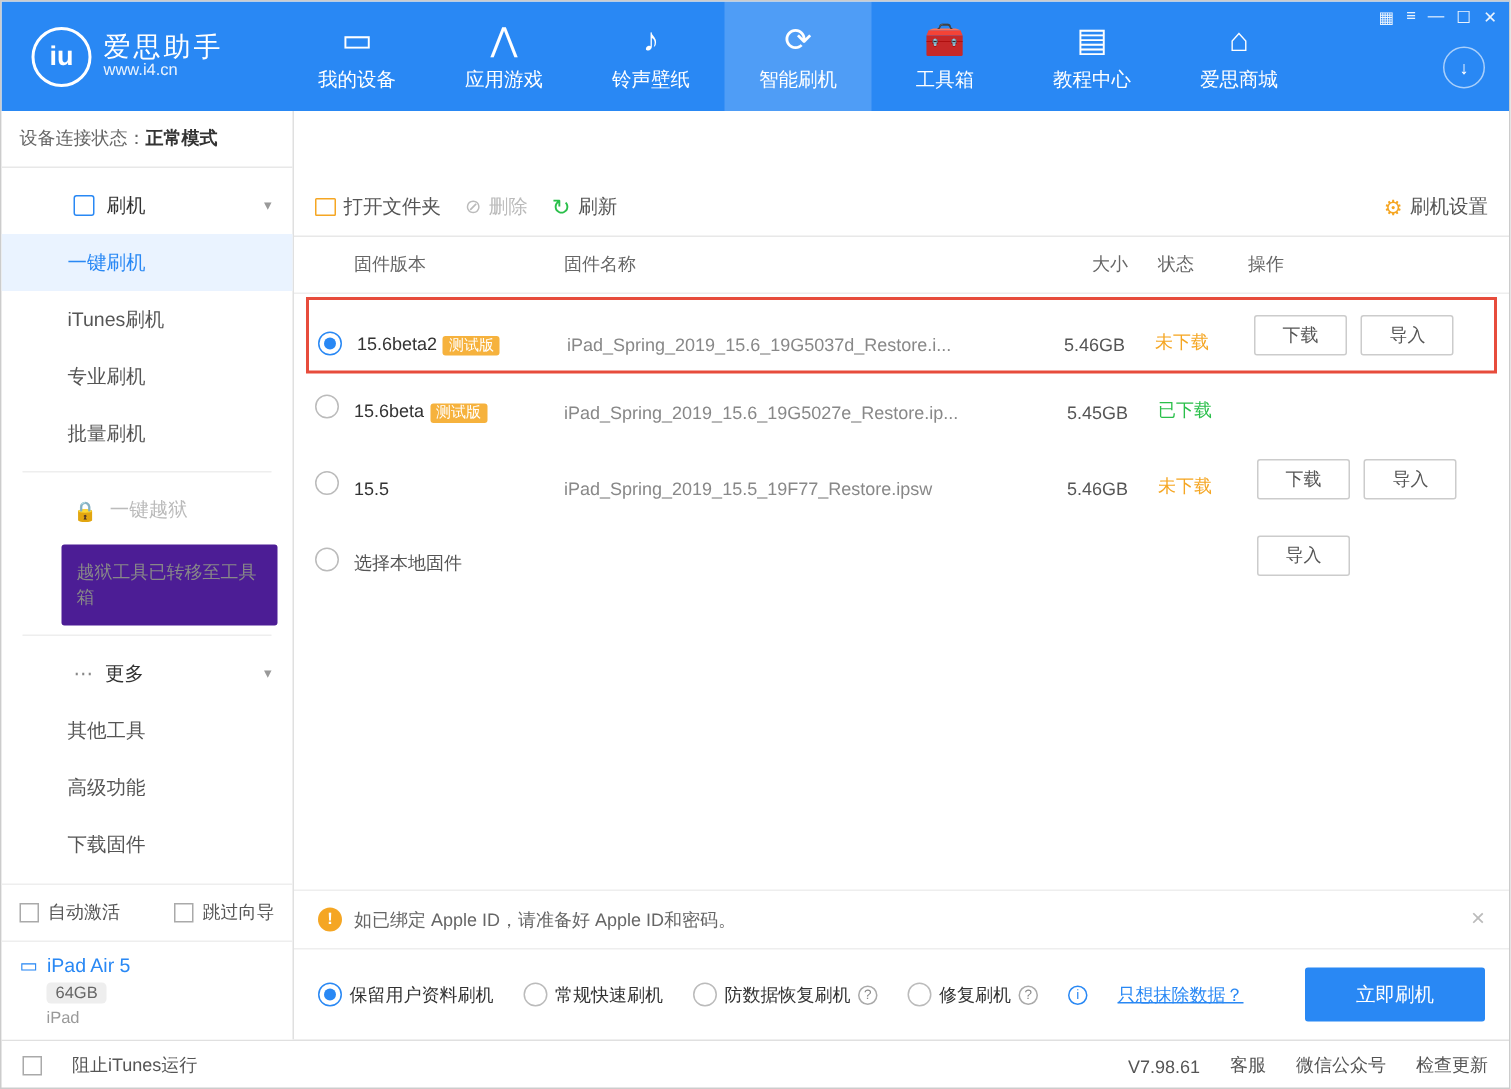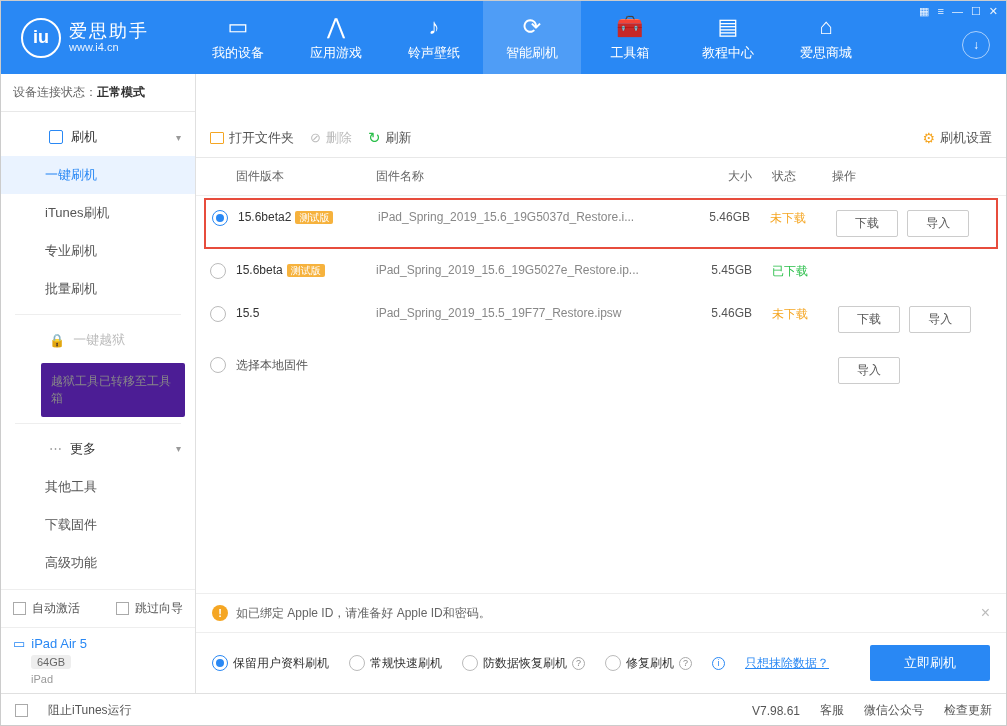--- a/index.html
+++ b/index.html
@@ -56,21 +56,21 @@
 .gear-ic { color: #f5a623; font-size: 14px; }
 
 .columns { display: flex; align-items: center; padding: 10px 14px; font-size: 12px; color: #666; border-bottom: 1px solid #eee; }
 .col-radio { width: 26px; }
 .col-ver { width: 140px; }
 .col-name { flex: 1; }
 .col-size { width: 80px; text-align: right; }
 .col-stat { width: 80px; padding-left: 20px; }
 .col-ops { width: 160px; }
 
-.row { display: flex; align-items: flex-start; padding: 12px 14px; font-size: 12px; color: #555; position: relative; }
+.row { display: flex; align-items: flex-end; padding: 12px 14px; font-size: 12px; color: #555; position: relative; }
 .row.hl { border: 2px solid #e74c3c; margin: 2px 8px; padding: 10px 6px; }
 .radio { width: 16px; height: 16px; border: 1.5px solid #2988f4; border-radius: 50%; display: inline-flex; align-items: center; justify-content: center; cursor: pointer; }
 .radio.empty { border-color: #bbb; }
 .radio .dot { width: 8px; height: 8px; background: #2988f4; border-radius: 50%; }
 .ver-text { color: #333; }
 .tag { background: #f6b23d; color: #fff; font-size: 10px; padding: 1px 4px; border-radius: 2px; margin-left: 4px; }
 .fname { color: #888; }
 .stat-undown { color: #f5a623; }
 .stat-down { color: #2abf4a; }
 .op-btn { border: 1px solid #ccc; background: #fff; padding: 4px 18px; color: #555; font-size: 12px; cursor: pointer; border-radius: 2px; margin-left: 6px; }
@@ -172,24 +172,24 @@
       <div class="side-divider"></div>
       <div class="side-head">
         <span style="color:#888">⋯</span>
         <span>更多</span>
         <span class="arrow">▾</span>
       </div>
       <div class="side-item">
           <span>其他工具</span>
         </div>
       <div class="side-item">
+          <span>高级功能</span>
+        </div>
+      <div class="side-item">
           <span>下载固件</span>
-        </div>
-      <div class="side-item">
-          <span>高级功能</span>
         </div>
     </div>
     <div class="sidebar-flex"></div>
     <div class="side-bottom">
       <div class="side-chk-row">
         <span class="chk"></span>
         <span>自动激活</span>
         <span style="flex:1"></span>
         <span class="chk"></span>
         <span>跳过向导</span>

